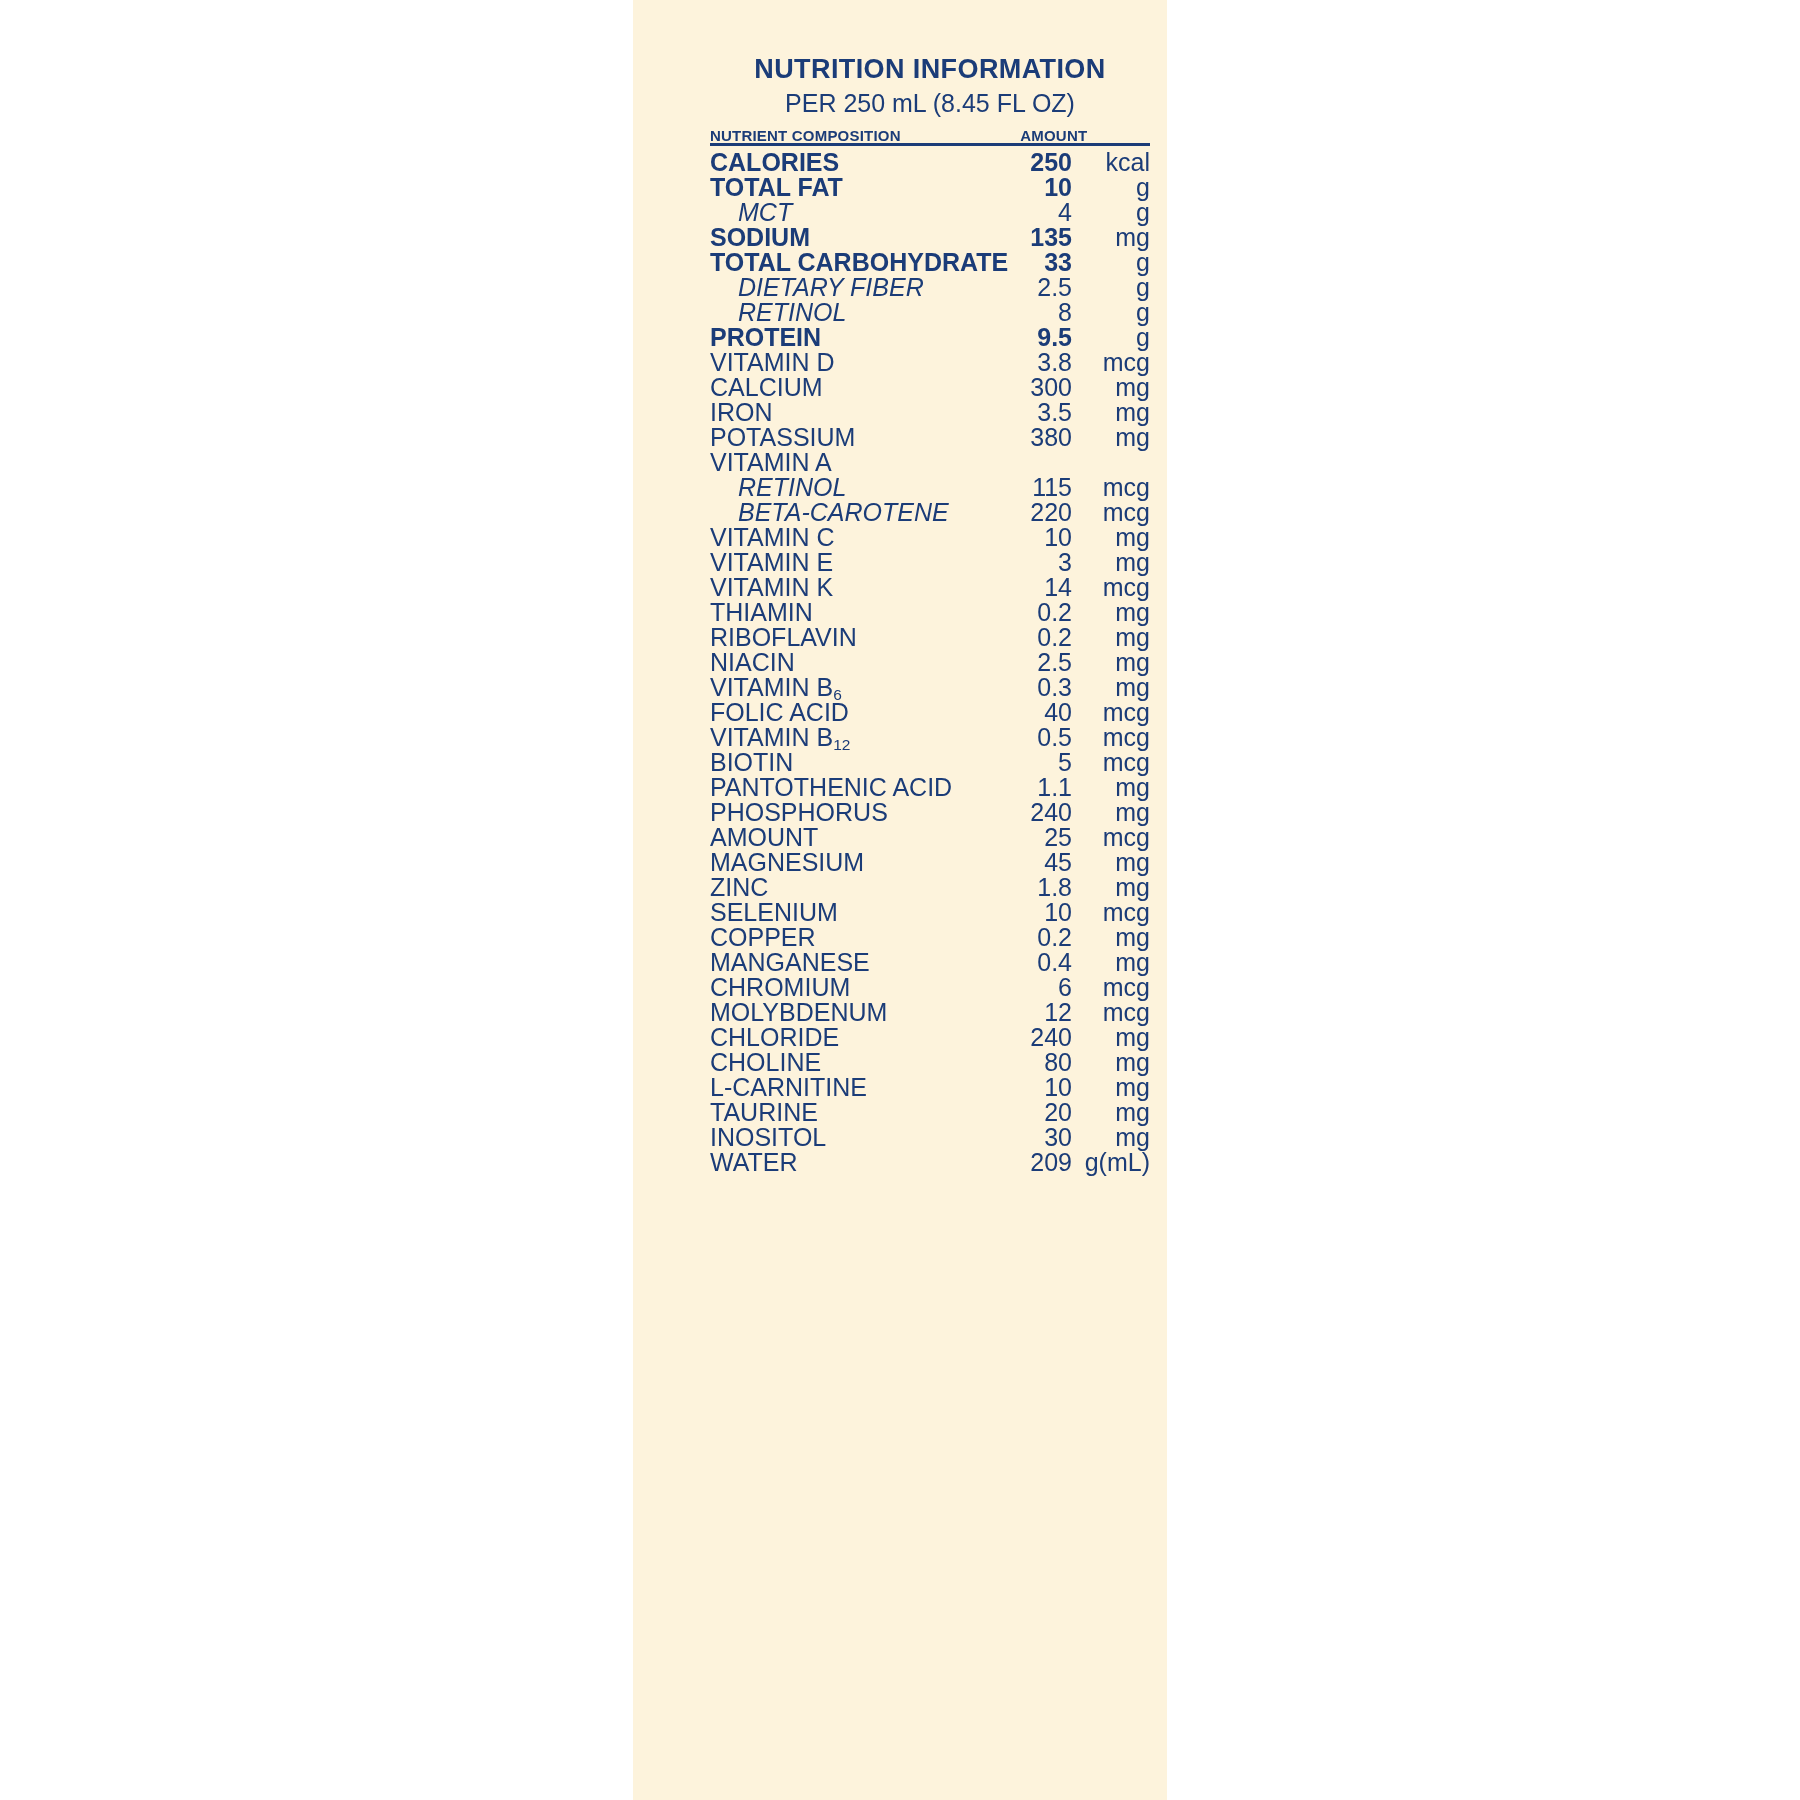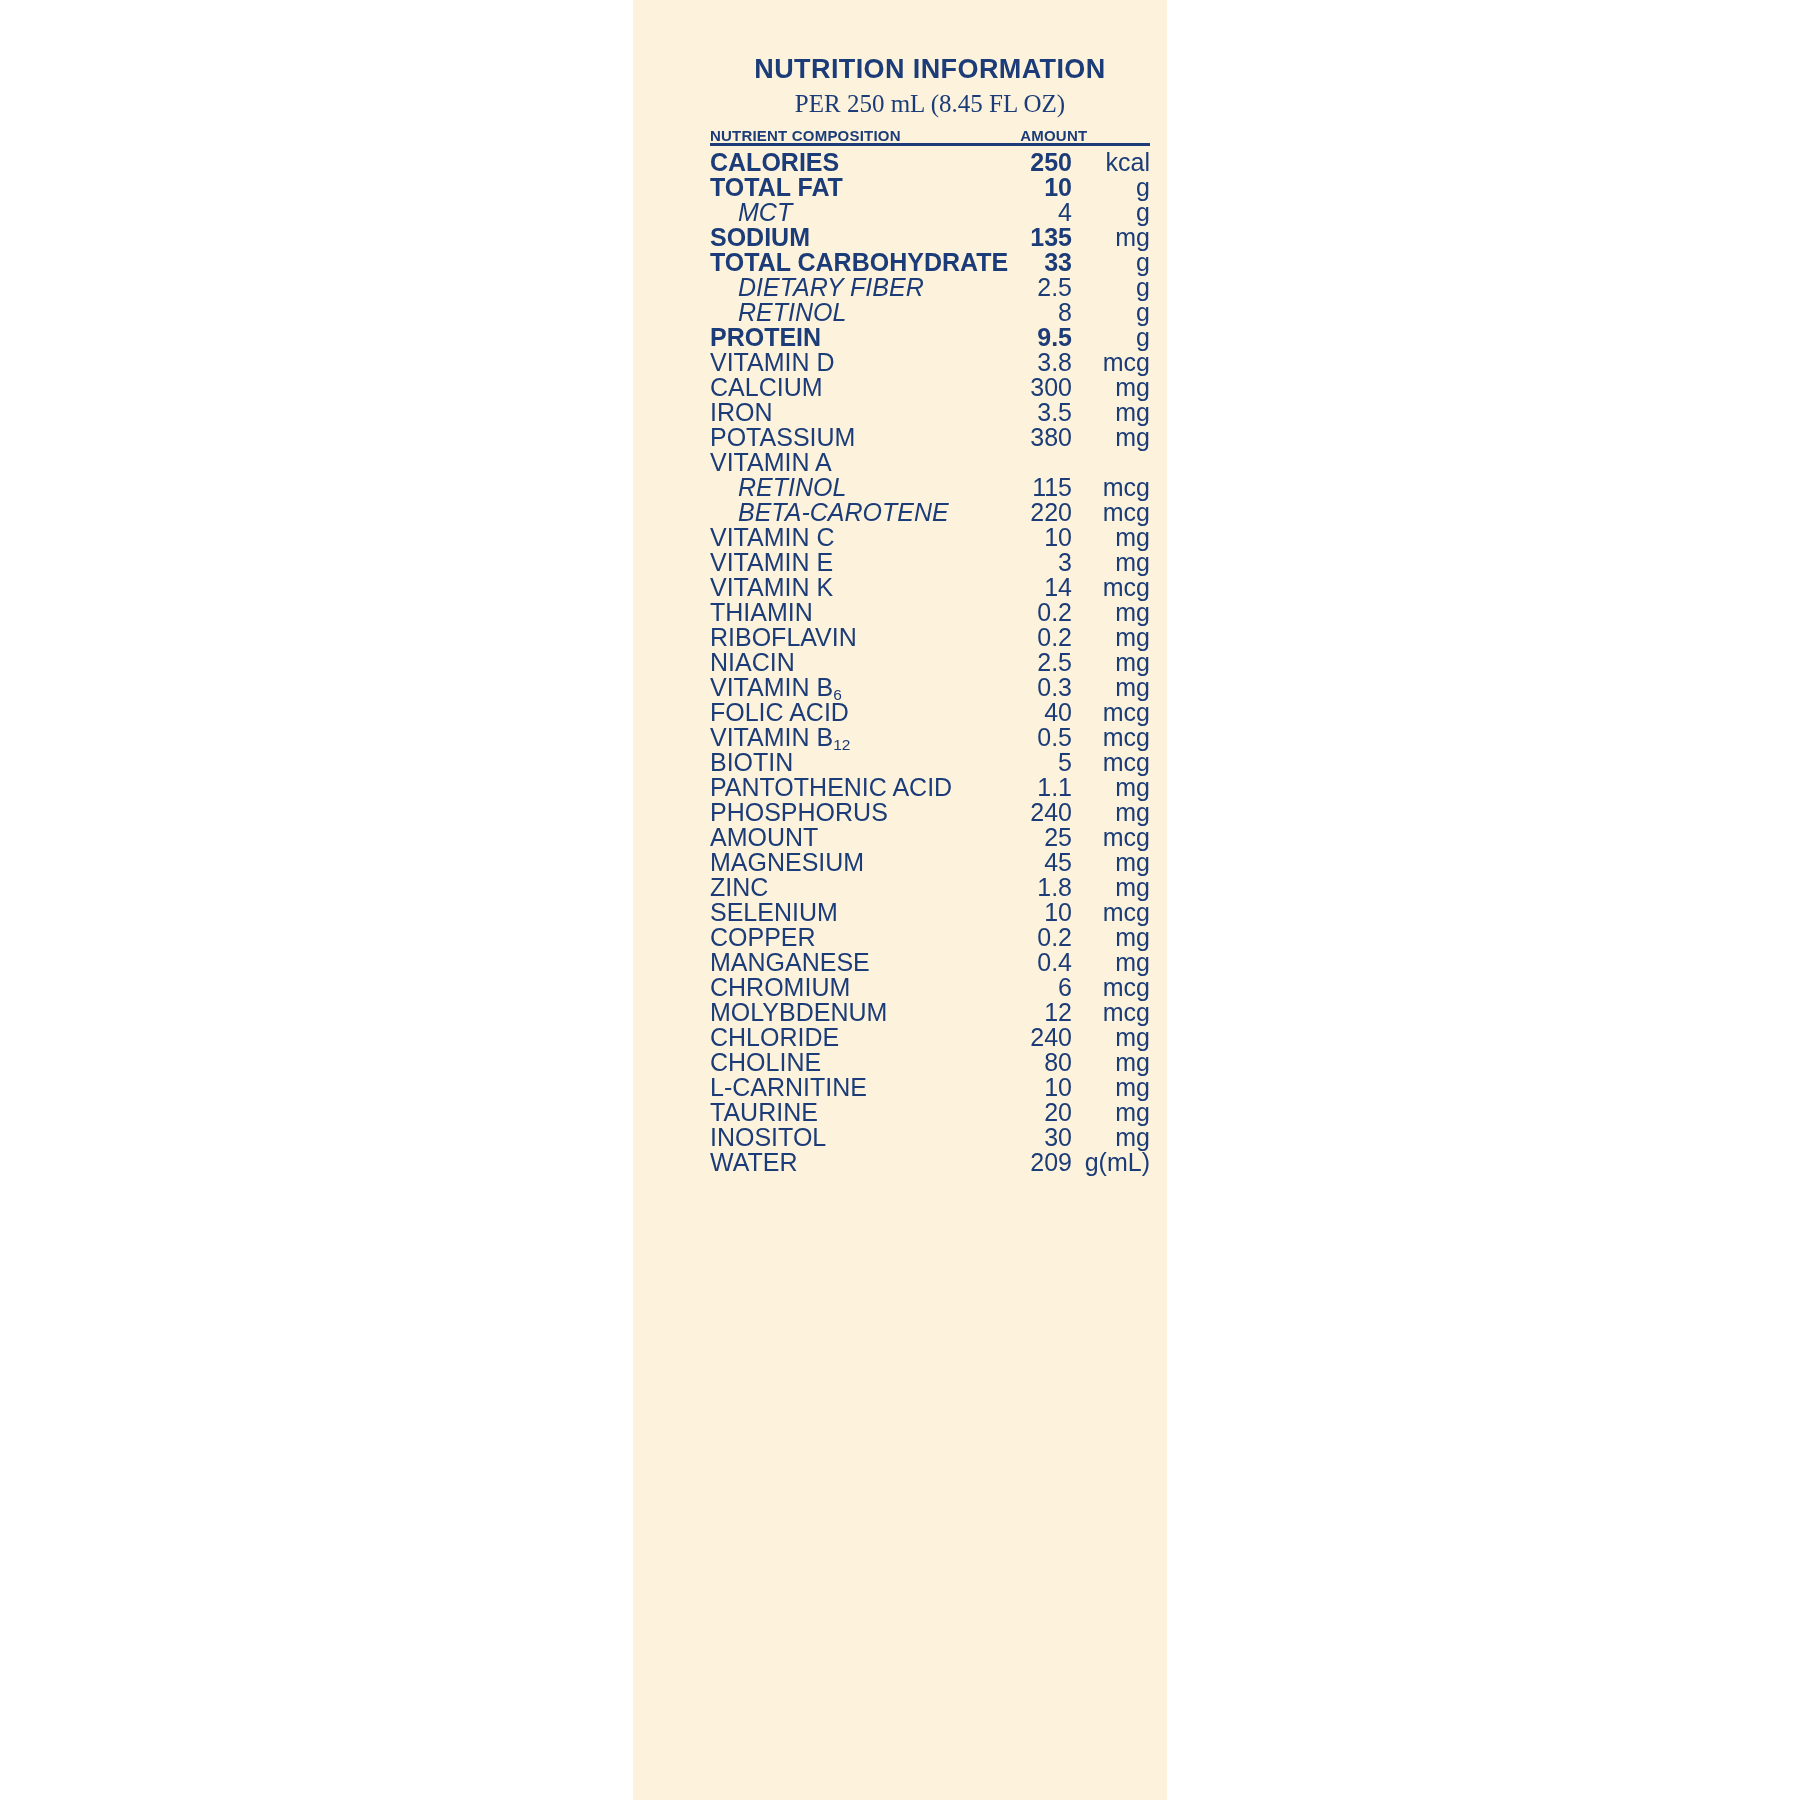--- a/index.html
+++ b/index.html
@@ -38,21 +38,20 @@
     line-height: 1.1;
     white-space: nowrap;
   }
   .subtitle {
     font-size: 25px;
     font-weight: normal;
     text-align: center;
     margin-top: 5px;
     line-height: 1.1;
     white-space: nowrap;
-    font-family: Liberation Serif, serif;
   }
   table.nut {
     width: 100%;
     border-collapse: collapse;
     margin-top: 11px;
   }
   table.nut td {
     padding: 0;
     vertical-align: bottom;
     line-height: 1.0;

